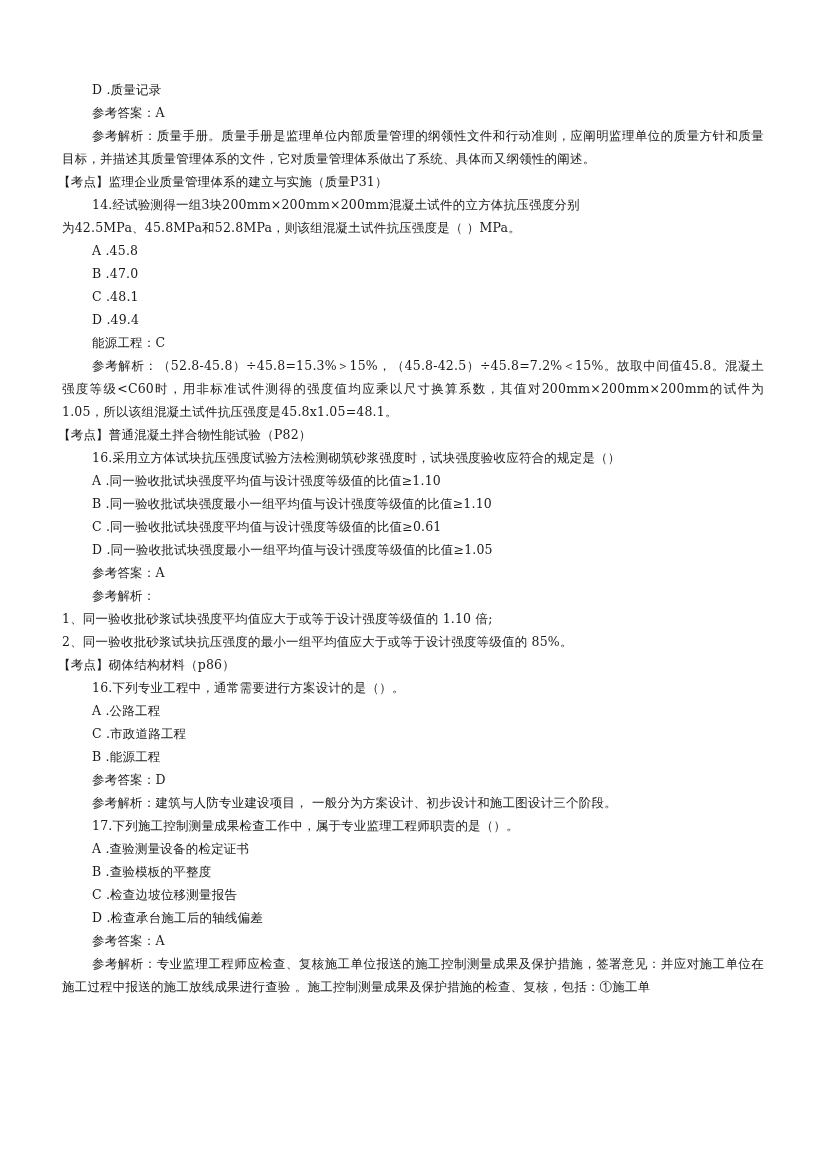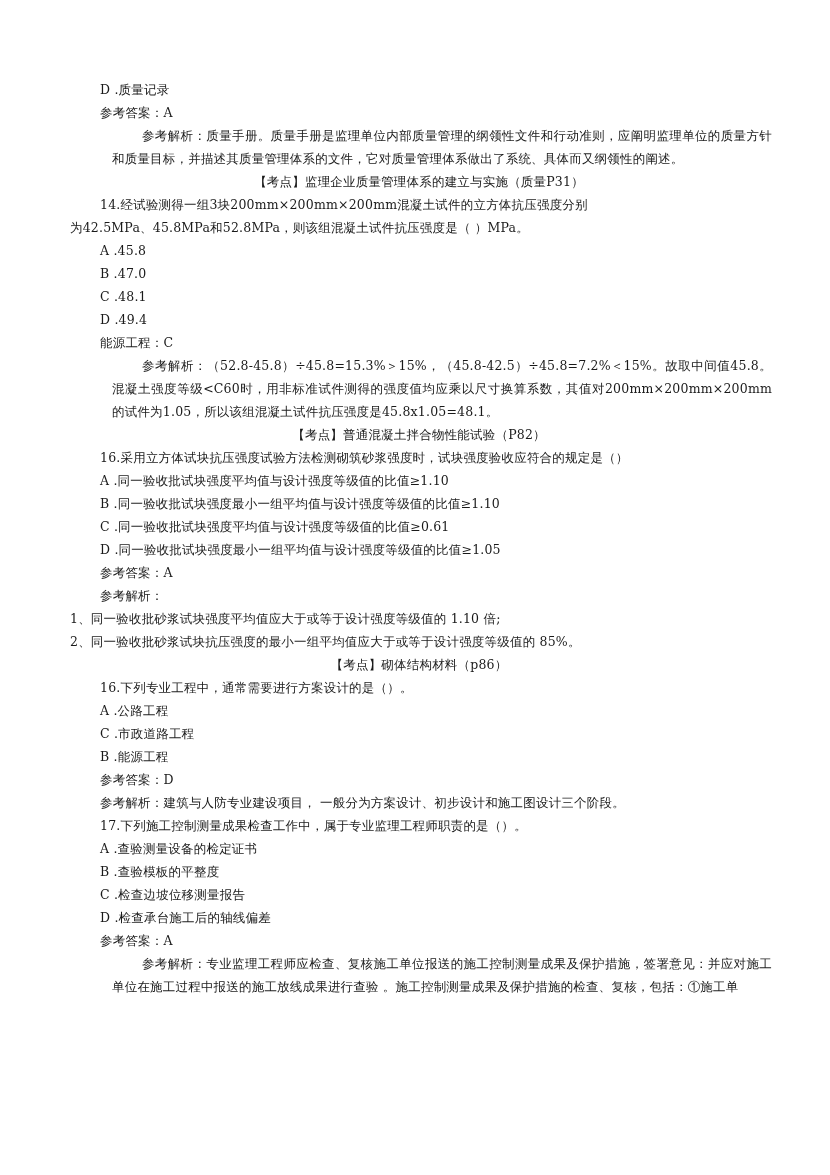--- a/index.html
+++ b/index.html
@@ -10,40 +10,39 @@
     body {
       width: 830px;
       height: 1175px;
       position: relative;
       overflow: hidden;
       font-family: "DejaVu Serif", "Liberation Serif", serif;
       color: #1a1a1a;
     }
     .page {
       position: absolute;
-      left: 70px;
+      left: 62px;
       top: 78px;
       width: 702px;
       font-size: 12.5px;
       line-height: 23px;
       letter-spacing: 0.2px;
     }
     .line {
       white-space: nowrap;
       height: 23px;
     }
     .wrap {
       white-space: normal;
       text-align: justify;
       text-align-last: left;
-      margin-left: 42px;
     }
     .indent { padding-left: 30px; }
     .first-indent { text-indent: 30px; }
-    .keypoint { padding-left: 0; margin-left: -4px; text-align: center; }
+    .keypoint { padding-left: 0; margin-left: -4px; }
     .opt { padding-left: 30px; }
   </style>
 </head>
 <body>
 
 <div class="page">
 
   <div class="line opt">D .质量记录</div>
   <div class="line indent">参考答案：A</div>
   <div class="wrap first-indent">参考解析：质量手册。质量手册是监理单位内部质量管理的纲领性文件和行动准则，应阐明监理单位的质量方针和质量目标，并描述其质量管理体系的文件，它对质量管理体系做出了系统、具体而又纲领性的阐述。</div>

